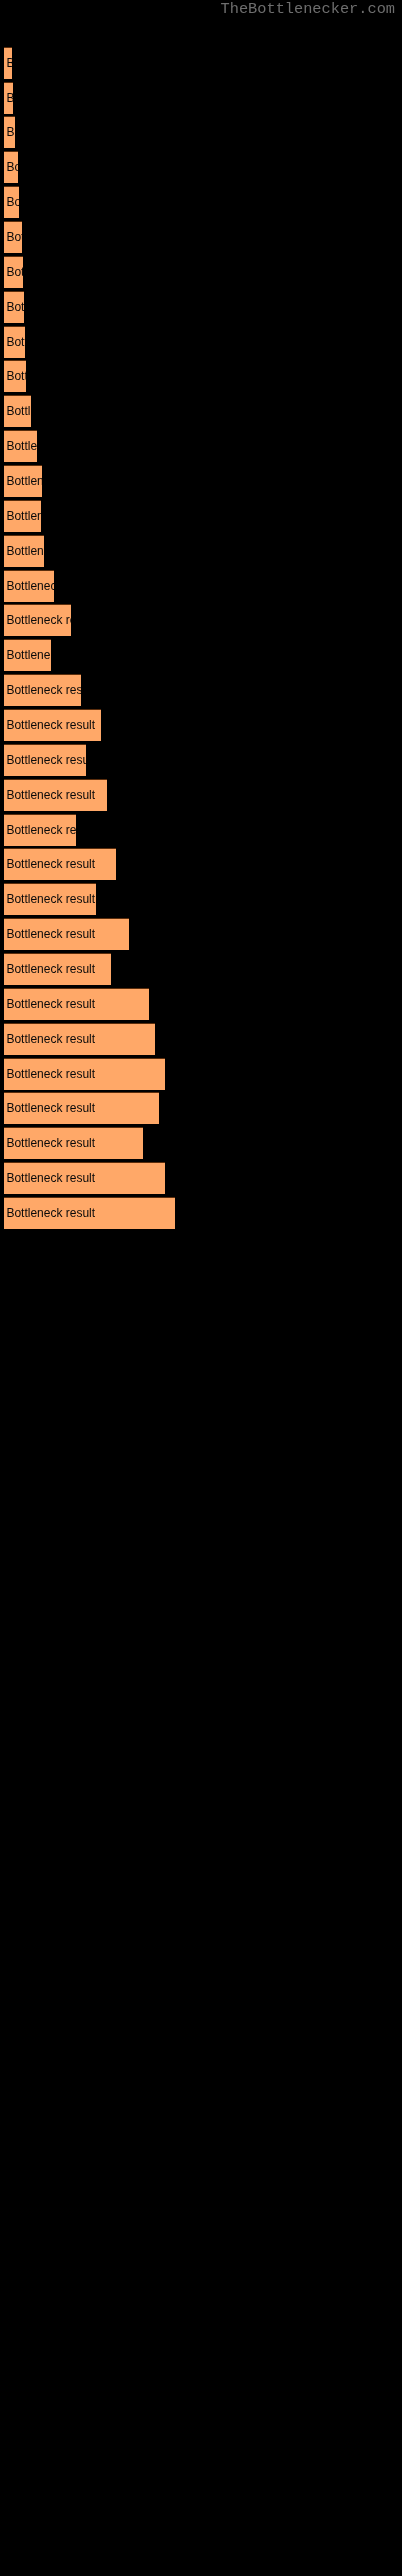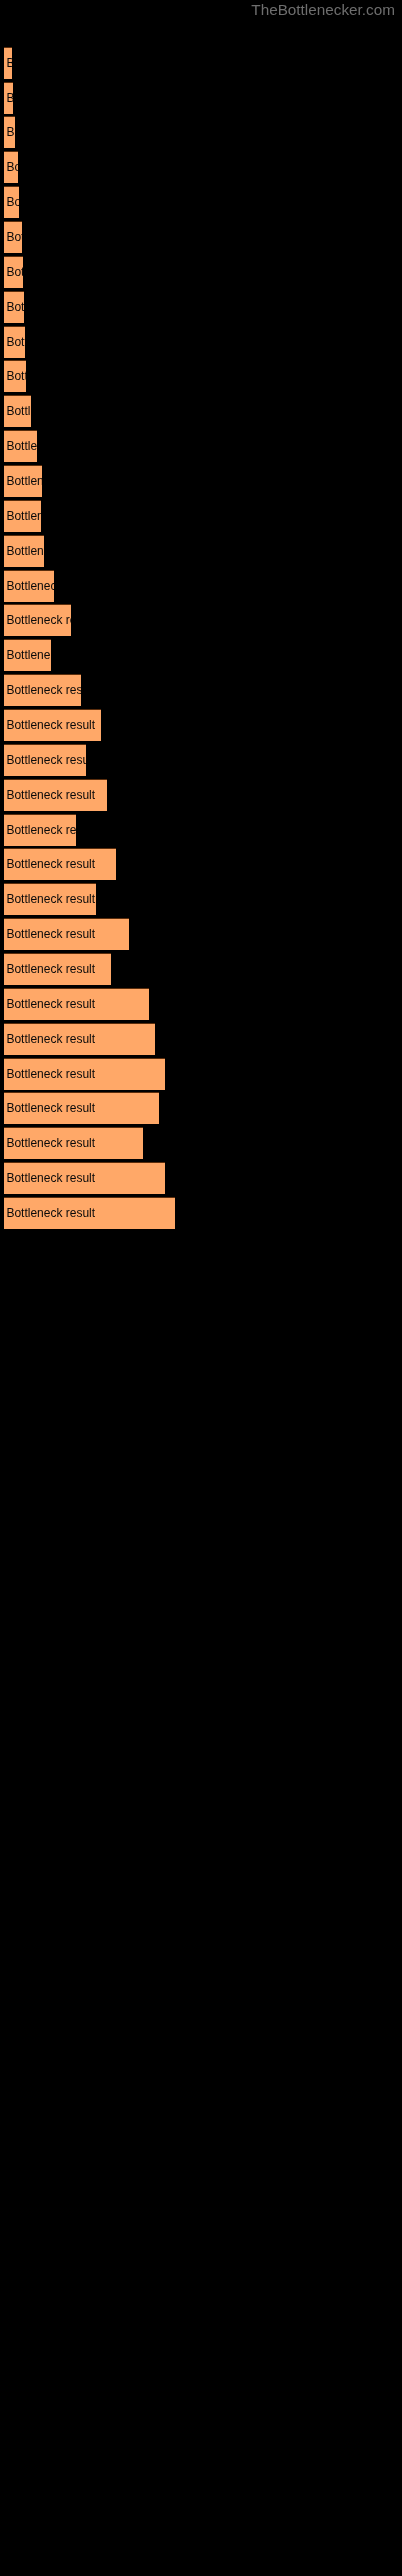--- a/index.html
+++ b/index.html
@@ -19,21 +19,21 @@
   }
   .watermark{
     position:absolute;
     top:0.8px;
     right:8px;
     font-size:15.3px;
     line-height:17.7px;
     color:#6e6e6e;
     letter-spacing:0px;
     white-space:nowrap;
-    font-family:Liberation Sans, sans-serif;
+    font-family:Liberation Mono, monospace;
   }
   .bars-layer{
     position:absolute;
     left:0;top:0;
     width:403px;
     height:2576px;
   }
   .bar{
     position:absolute;
     left:4px;

